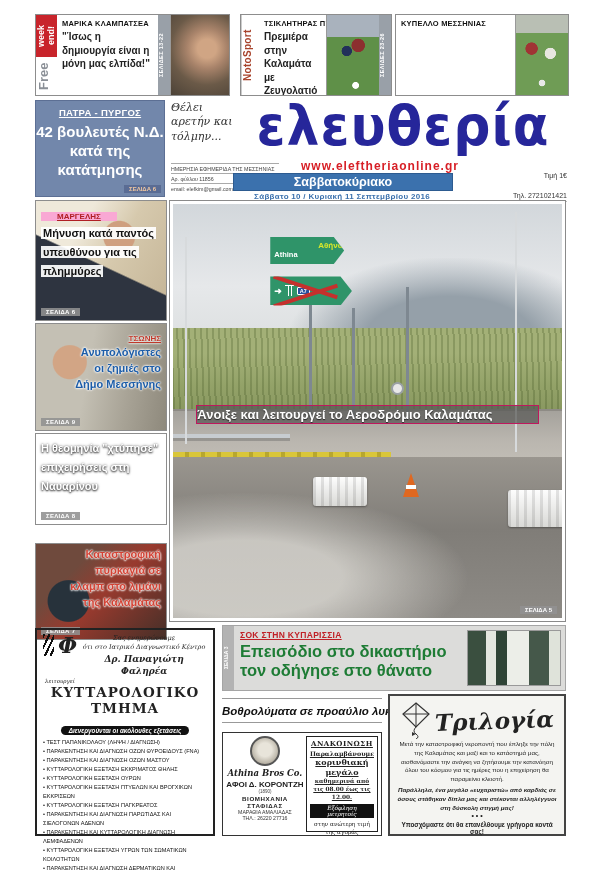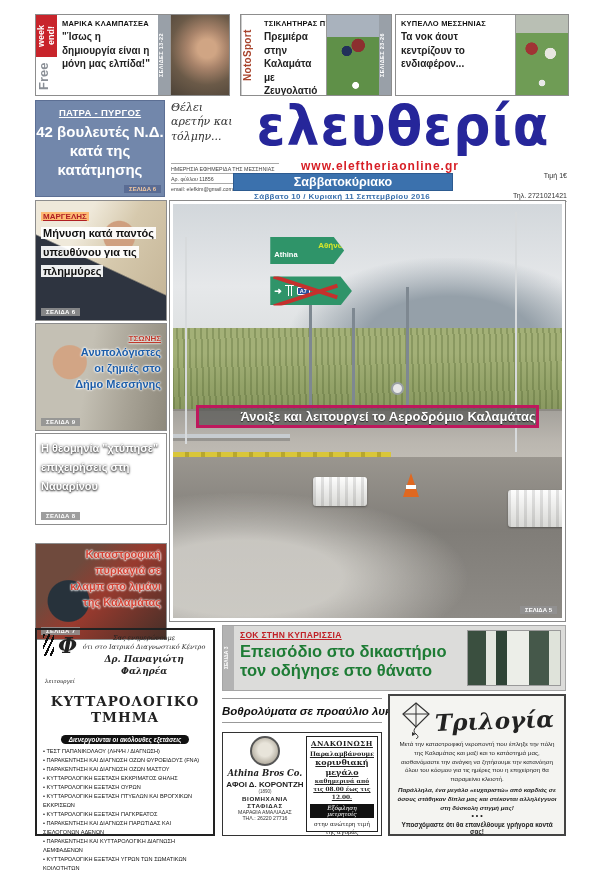--- a/index.html
+++ b/index.html
@@ -55,21 +55,21 @@
   .ph2{background:
       radial-gradient(circle at 26% 36%,#d2a585 0 14%,transparent 15%),
       linear-gradient(100deg,#c4c0b4 0 40%,#a8a396 70%,#8e897c 100%);}
   .ph3{background:
       radial-gradient(circle at 70% 70%,#7d7providers866 0 10%,transparent 11%),
       linear-gradient(180deg,#b7c09e 0 26%,#a8a28b 55%,#938d77 100%);}
   .ph4{background:
       radial-gradient(circle at 25% 60%,#27323b 0 18%,transparent 19%),
       linear-gradient(135deg,#6f4a3d 0 28%,#993a2e 52%,#452f28 100%);}
   .scard-body{position:absolute;inset:0;padding:4px 5px;}
-  .skicker{display:inline;background:#fdba74;color:#b01f24;font-weight:bold;font-size:8px;text-decoration:underline;padding:0 2px;box-decoration-break:clone;-webkit-box-decoration-break:clone;}
+  .skicker{display:inline;background:#f9a8d4;color:#b01f24;font-weight:bold;font-size:8px;text-decoration:underline;padding:0 16px;box-decoration-break:clone;-webkit-box-decoration-break:clone;}
   .stitle{display:inline;font-weight:bold;font-size:11px;line-height:1.45;}
   .t-white-bg{background:rgba(255,255,255,.92);color:#111;padding:0 2px;box-decoration-break:clone;-webkit-box-decoration-break:clone;}
   .body-right{text-align:right;padding-top:3px;}
   .t-blue{color:#1d5da8;text-shadow:0 0 2px #fff,0 0 2px #fff,0 0 3px #fff;}
   .k-red-out{background:none;color:#c0392b;text-shadow:0 0 2px #fff,0 0 2px #fff;padding:0;}
   .t-whiteshadow{color:#fff;text-shadow:0 1px 2px rgba(0,0,0,.8),0 0 3px rgba(0,0,0,.6);}
   .t-red-out{color:#d34234;text-shadow:0 0 2px #fff,0 0 2px #fff,0 1px 2px rgba(255,255,255,.8);}
   .pbadge{position:absolute;left:5px;bottom:4px;background:rgba(145,145,145,.88);color:#fff;font-size:6px;font-weight:bold;padding:1px 5px;letter-spacing:.3px;}
   
   .main{left:169px;top:200px;width:397px;height:422px;border:1px solid #8a8a8a;background:#fff;padding:3px;box-sizing:border-box;}
@@ -94,32 +94,32 @@
       linear-gradient(90deg,transparent 0 3px,#fff 3px 4px,transparent 4px 6px,#fff 6px 7px,transparent 7px 9px);
       border-top:1.5px solid #fff;}
   .a7{background:#274f9e;border:1px solid #fff;color:#fff;font-size:5.5px;font-weight:bold;padding:0 2px;border-radius:1px;}
   .xbar{position:absolute;left:2%;width:82%;height:3.5px;background:#c5302d;}
   .barrier{position:absolute;background:
       repeating-linear-gradient(90deg,rgba(0,0,0,.10) 0 3px,transparent 3px 8px),
       linear-gradient(180deg,#fdfdfd,#d9d9d6);border-radius:3px;box-shadow:0 1px 2px rgba(0,0,0,.35);}
   .cone{position:absolute;width:0;height:0;border-left:8px solid transparent;border-right:8px solid transparent;border-bottom:24px solid #e06820;}
   .cone:after{content:"";position:absolute;left:-5px;top:12px;width:10px;height:4px;background:#fff;}
   .roundsign{position:absolute;width:9px;height:9px;border-radius:50%;background:#e8e8e8;border:2px solid #9aa0a5;}
-  .mkicker{position:absolute;top:48.5%;left:6%;right:6%;background:rgba(88,88,85,.72);border:3px solid #be185d;color:#fff;font-weight:bold;font-size:13px;text-align:right;padding:1px 0;text-shadow:0 1px 1px #222;}
+  .mkicker{position:absolute;top:48.5%;left:6%;right:6%;background:rgba(88,88,85,.72);border:1px solid #be185d;color:#fff;font-weight:bold;font-size:13px;text-align:left;padding:1px 0;text-shadow:0 1px 1px #222;}
   .mheadline{position:absolute;top:53.5%;left:0;right:0;text-align:center;font-weight:bold;font-size:37px;line-height:1.27;color:#fff;-webkit-text-stroke:1.6px #141414;text-shadow:0 0 3px rgba(0,0,0,.35);letter-spacing:-.5px;}
   .mpage{position:absolute;right:5px;bottom:4px;background:rgba(145,145,145,.9);color:#fff;font-size:6px;font-weight:bold;padding:1px 5px;}
   
   .medical{left:35px;top:628px;width:180px;height:208px;border:2px solid #222;box-sizing:border-box;padding:4px 6px;text-align:center;}
   .med-head{display:flex;align-items:flex-start;gap:4px;}
   .phi-stripes{width:11px;height:22px;background:repeating-linear-gradient(115deg,#111 0 2px,transparent 2px 5px);}
   .phi-letter{font-family:"DejaVu Serif",serif;font-weight:bold;font-style:italic;font-size:22px;line-height:22px;}
   .med-intro{flex:1;font-family:"DejaVu Serif",serif;font-style:italic;font-size:6.5px;line-height:1.35;text-align:center;}
   .med-doctor{font-family:"DejaVu Serif",serif;font-weight:bold;font-size:9px;margin-top:1px;}
   .med-operates{font-family:"DejaVu Serif",serif;font-style:italic;font-size:5.5px;text-align:left;margin:1px 0 0 2px;}
-  .med-dept{font-family:"DejaVu Serif",serif;font-weight:bold;font-size:13.5px;letter-spacing:1px;margin:9px 0 3px 0;}
+  .med-dept{font-family:"DejaVu Serif",serif;font-weight:bold;font-size:13.5px;letter-spacing:1px;margin:0 0 3px 0;}
   .pill{display:inline-block;background:#111;color:#fff;font-style:italic;font-size:6.3px;font-weight:bold;padding:1px 8px;border-radius:8px;margin-bottom:3px;}
   .med-bullets{text-align:left;font-size:5.6px;line-height:1.62;color:#111;}
   .med-bullets div::before{content:"• ";}
   .shock{left:222px;top:625px;width:344px;height:66px;background:#dcdcda;border:1px solid #a5a5a5;display:flex;box-sizing:border-box;}
   .shock-badge{flex:0 0 11px;background:#b3b3b3;color:#fff;writing-mode:vertical-rl;transform:rotate(180deg);font-size:5px;font-weight:bold;text-align:center;}
   .shock-body{flex:1;padding:4px 6px;}
   .shock-kicker{color:#c02026;font-weight:bold;font-size:8.5px;text-decoration:underline;letter-spacing:.3px;}
   .shock-title{color:#1e7c35;font-weight:bold;font-size:16.5px;line-height:1.15;margin-top:2px;}
   .shock-photo{flex:0 0 92px;margin:4px;border:1px solid #999;background:
       linear-gradient(90deg,#3a4f3f 0 20%,#e4e7df 20% 30%,#2f4436 30% 42%,#eceee8 42% 66%,#45584a 66% 88%,#dfe3da 88% 100%);}
@@ -172,21 +172,20 @@
     <div class="tkicker">ΤΣΙΚΛΗΤΗΡΑΣ ΠΥΛΟΥ</div>
     <div class="ttitle">Πρεμιέρα στην Καλαμάτα με Ζευγολατιό</div>
   </div>
   <div class="tphoto photo-soccer1"></div>
   <div class="vbadge">ΣΕΛΙΔΕΣ 23-26</div>
 </div>
 
 <div class="tbox cup-box">
   <div class="tbox-text">
     <div class="tkicker">ΚΥΠΕΛΛΟ ΜΕΣΣΗΝΙΑΣ</div>
-    <div class="ttitle">Τα νοκ άουτ κεντρίζουν το ενδιαφέρον...</div>
   </div>
   <div class="tphoto photo-soccer2"></div>
 </div>
 
 <div class="abs promo">
   <div class="promo-kicker">ΠΑΤΡΑ - ΠΥΡΓΟΣ</div>
   <div class="promo-title">42 βουλευτές Ν.Δ. κατά της κατάτμησης</div>
   <div class="promo-badge">ΣΕΛΙΔΑ 6</div>
 </div>
 <div class="abs motto">Θέλει αρετήν και τόλμην...</div>

